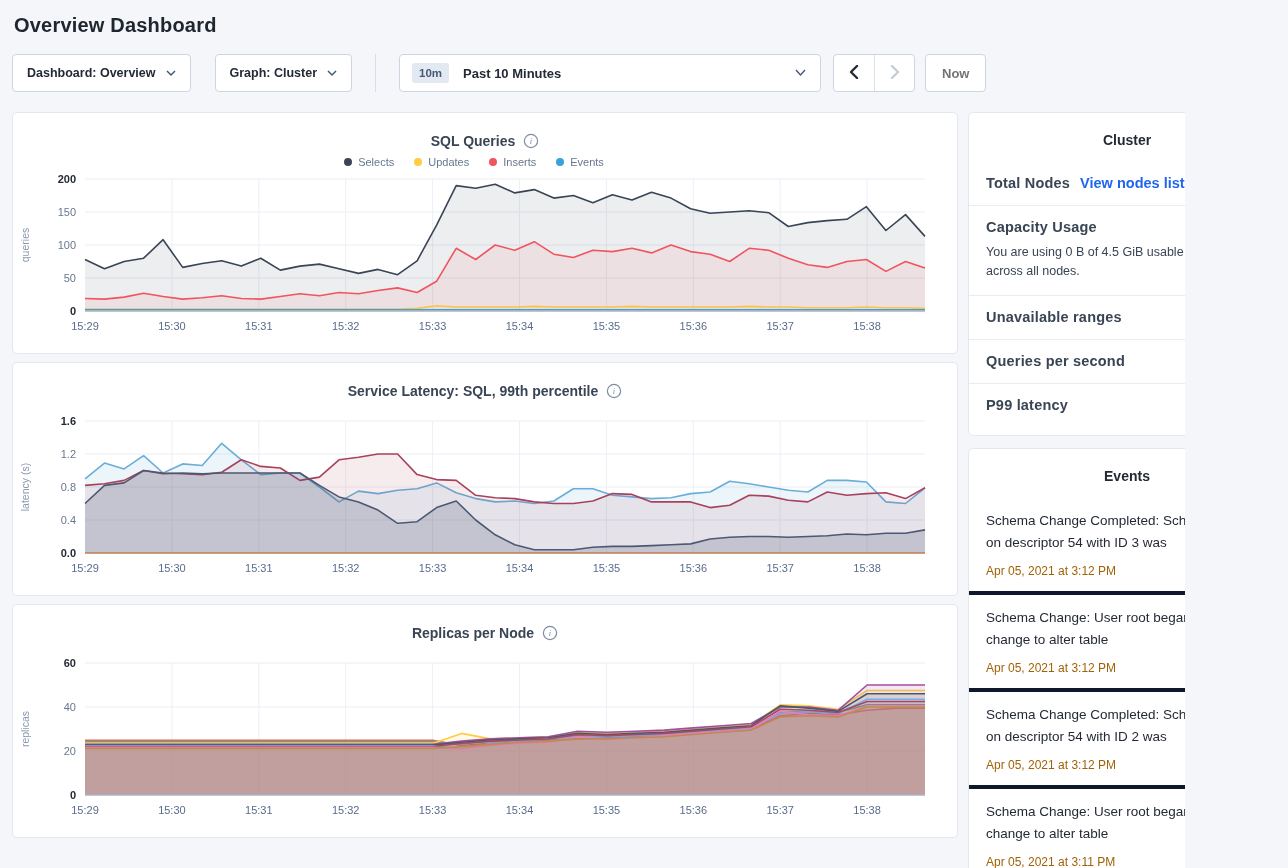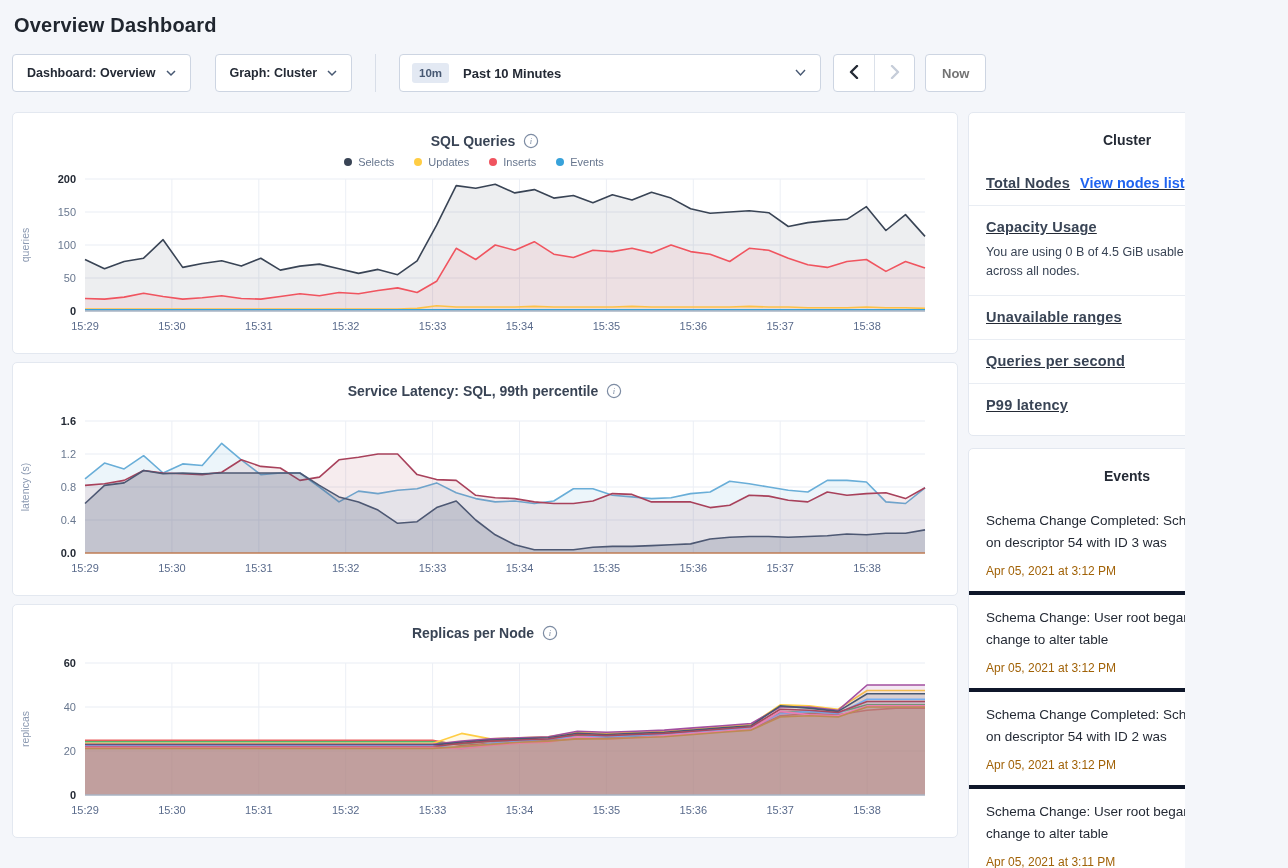--- a/index.html
+++ b/index.html
@@ -54,21 +54,21 @@
   .legend-label { font-size:11px; color:#67768e; }
   .chart-spacer { height:14px; }
   svg.chart { display:block; }
 
   
   .side-card { width:318px; }
   .side-card + .side-card { margin-top:12px; }
   .side-title { text-align:center; font-size:14px; font-weight:700; color:#242a35; padding:19px 0 14px 0; }
   .sum-row { padding:13px 17px 14px 17px; border-bottom:1px solid #e9edf3; }
   .sum-row:last-child { border-bottom:none; padding-bottom:22px; }
-  .sum-line { display:flex; align-items:baseline;text-decoration:underline; }
+  .sum-line { display:flex; align-items:baseline; }
   .sum-label { font-size:14.5px; font-weight:700; color:#394455; letter-spacing:.2px; }
   .sum-link { font-size:14.5px; font-weight:700; color:#2064f0; margin-left:10px; cursor:pointer; text-decoration:none; }
   .sum-value { margin-left:auto; font-size:14.5px; font-weight:700; color:#3aa008; }
   .sum-desc { font-size:12.5px; color:#394455; line-height:19px; margin-top:8px; }
   .event-item { padding:12px 17px 13px 17px; border-bottom:4px solid #0f172a; }
   .event-item:last-child { border-bottom:none; }
   .event-text { font-size:13.5px; color:#242a35; line-height:22px; }
   .event-time { font-size:12px; color:#a16207; margin-top:10px; }
 
   .info-icon { display:inline-flex; }

